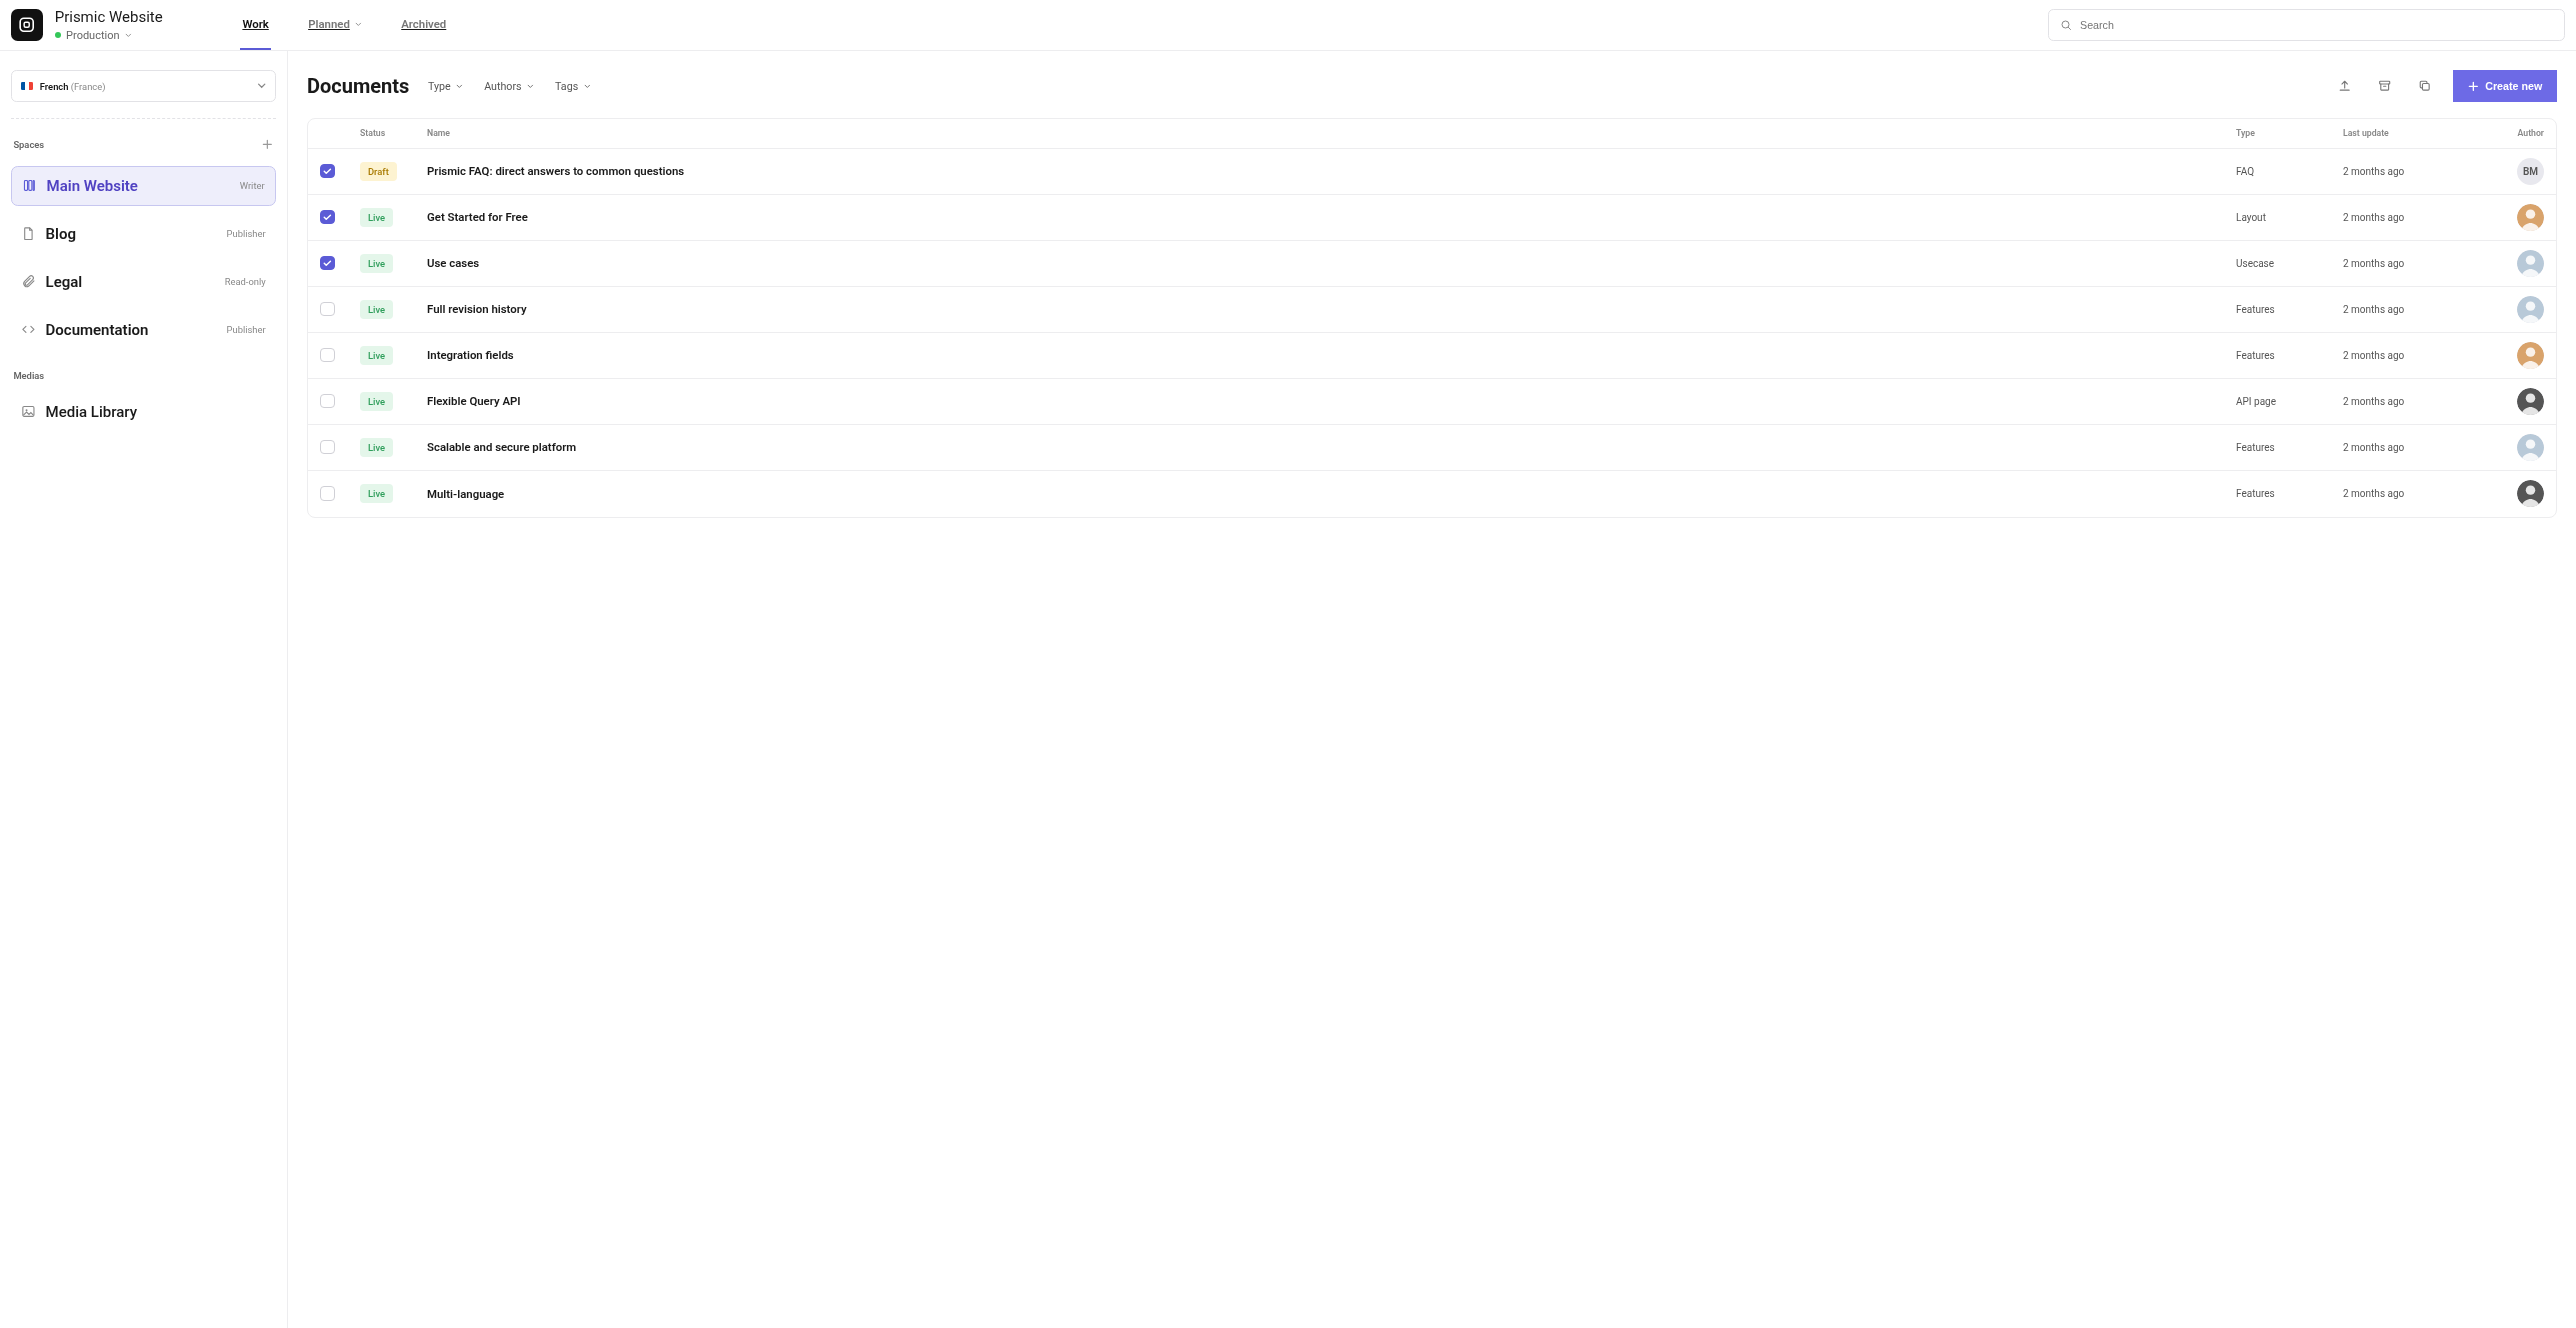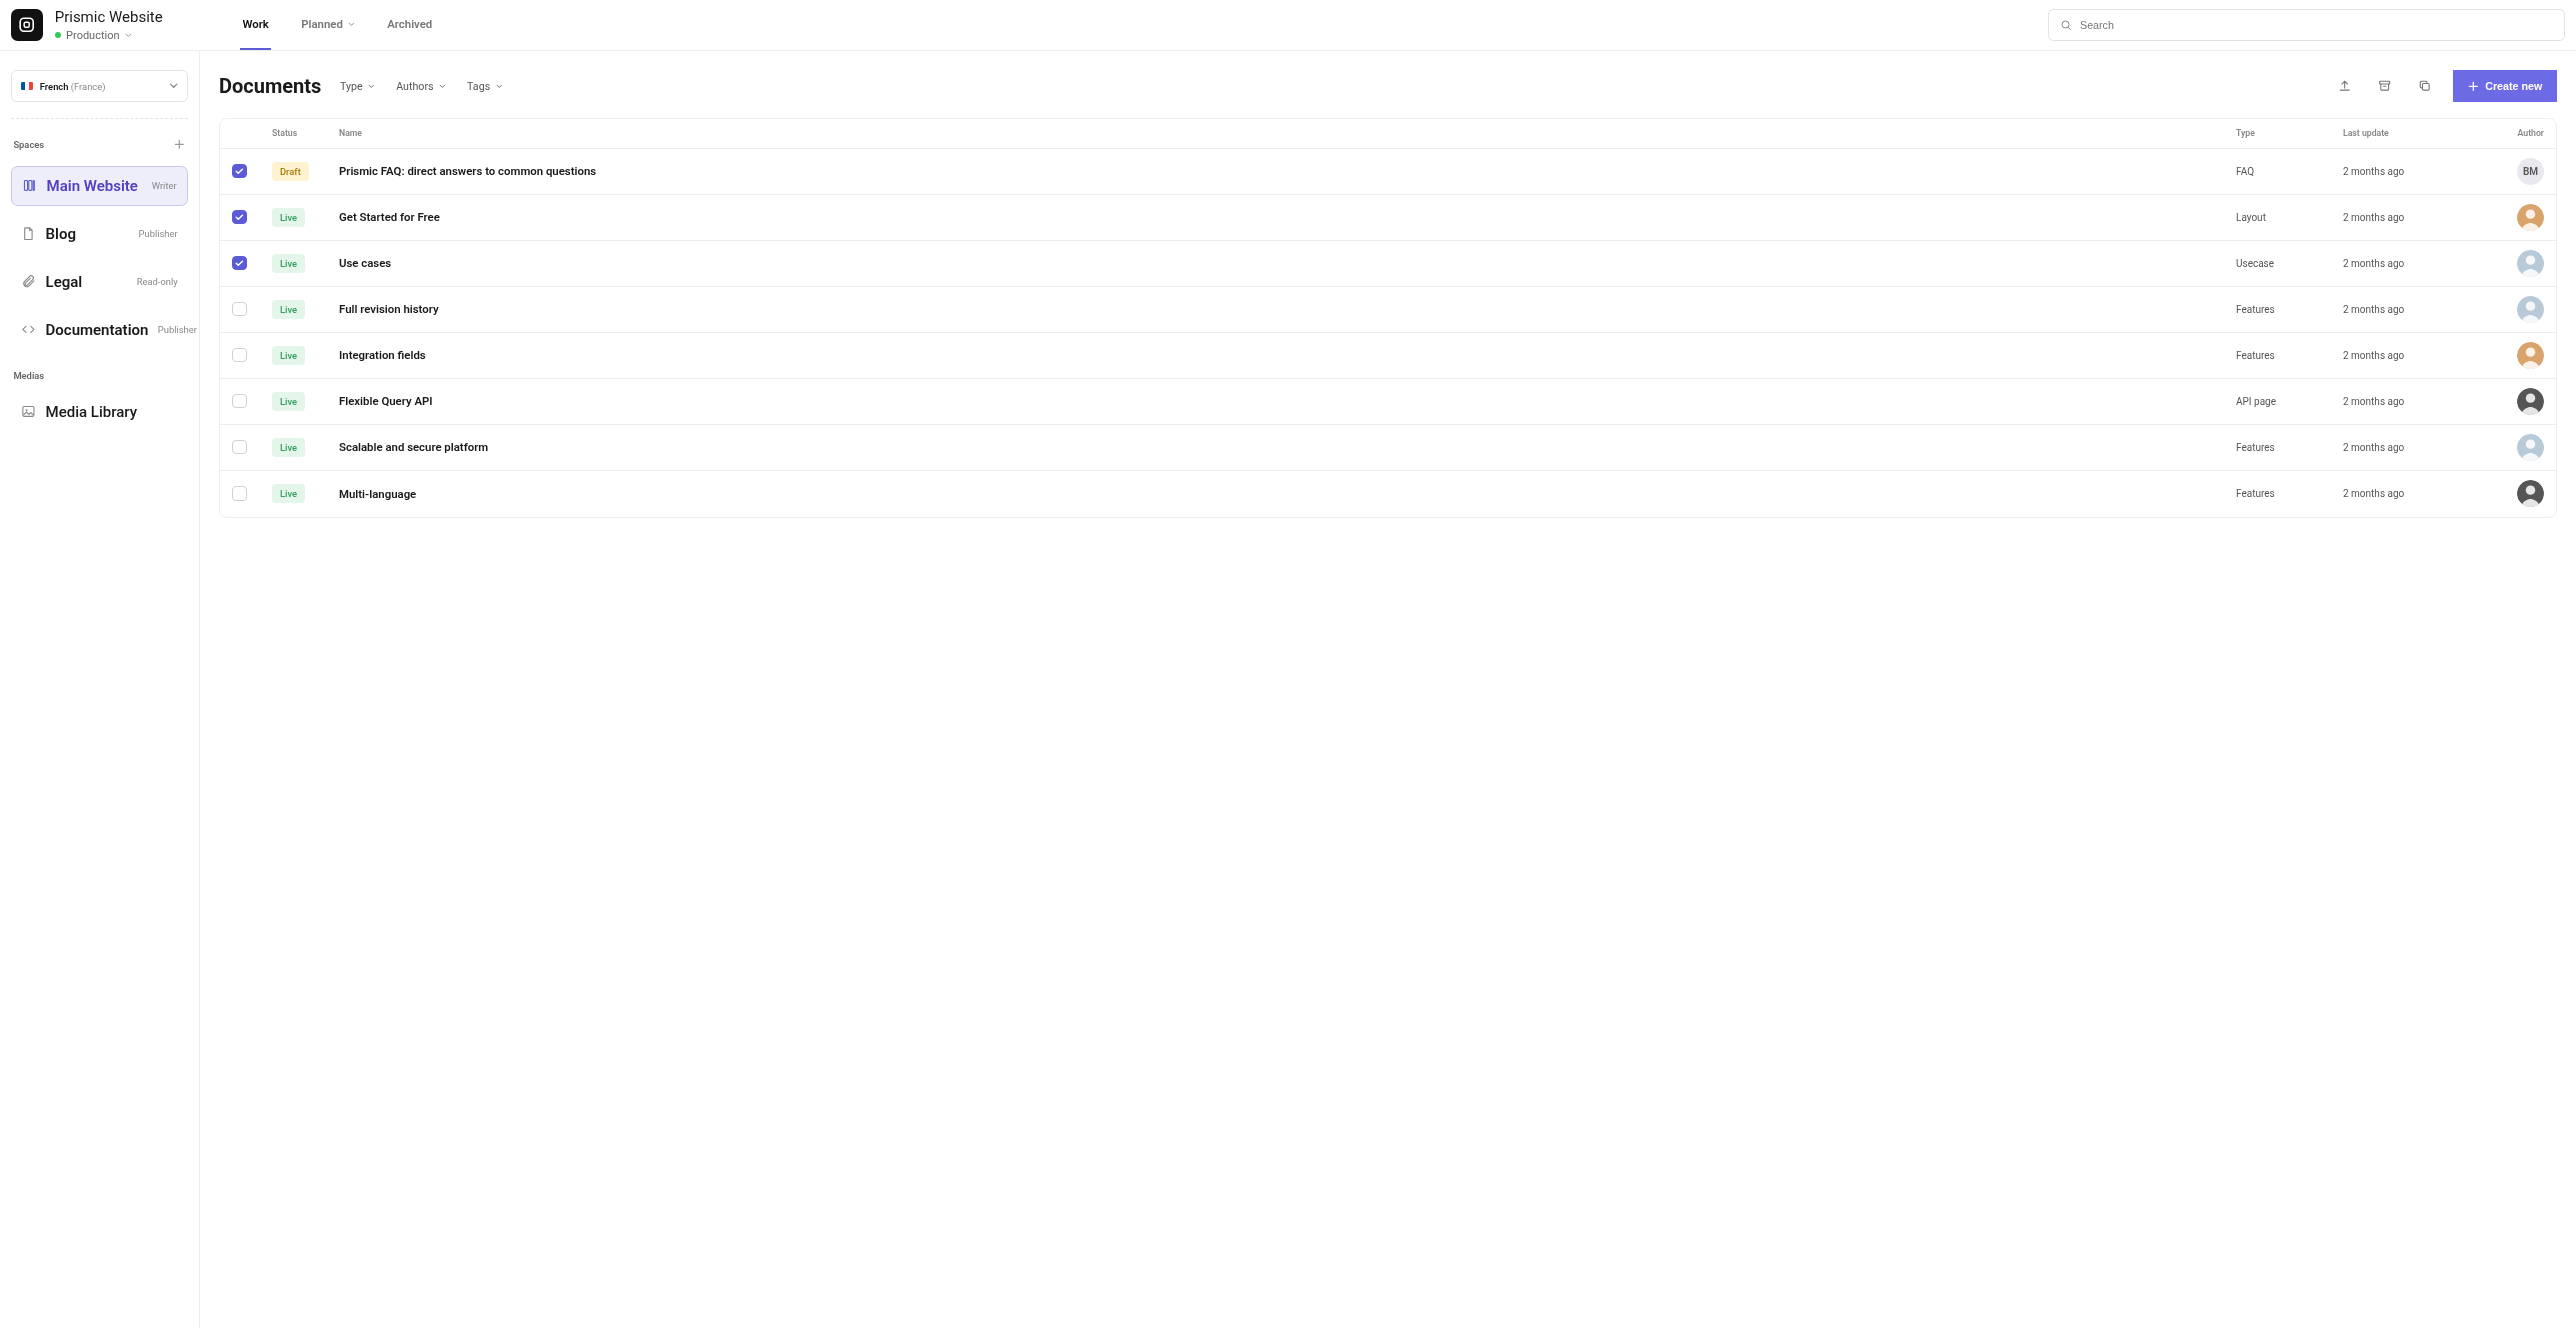--- a/index.html
+++ b/index.html
@@ -23,42 +23,42 @@
   .logo {
     width: 32px; height: 32px; border-radius: 6.7px;
     background: #111; display: flex; align-items: center; justify-content: center;
   }
   .brand-text { display: flex; flex-direction: column; gap: 2.7px; }
   .brand-title { font-size: 15px; font-weight: 400; }
   .brand-env { display: flex; align-items: center; gap: 5.4px; color: #666; font-size: 11px; cursor: pointer; }
   .dot-green { width: 6px; height: 6px; border-radius: 50%; background: #34c759; }
   .chev { width: 6.7px; height: 6.7px; }
 
-  .nav-tabs { display: flex; align-items: center; gap: 27px; height: 100%; }
+  .nav-tabs { display: flex; align-items: center; gap: 34px; height: 100%; text-decoration: underline; }
   .nav-tab {
     display: flex; align-items: center; gap: 5.4px;
     height: 100%; font-size: 11.4px; font-weight: 600; color: #777;
     cursor: pointer; border-bottom: 2.7px solid transparent; padding: 0 2.7px;
   }
   .nav-tab.active { color: #111; border-bottom-color: #5b5bd6; }
 
   .search-wrap { flex: 1; display: flex; justify-content: flex-end; padding-left: 27px; }
   .search-box {
     width: 100%; max-width: 517px; height: 32px;
     border: 0.7px solid #e2e2e6; border-radius: 5.4px;
     display: flex; align-items: center; padding: 0 10.7px; gap: 8px;
   }
   .search-box input {
     border: none; outline: none; font-size: 10.7px; flex: 1; background: transparent;
   }
 
   
   .body { flex: 1; display: flex; overflow: hidden; }
   .sidebar {
-    width: 200px; border-right: 0.7px solid #ededef;
+    width: 288px; border-right: 0.7px solid #ededef;
     padding: 19px 10.7px 10.7px 10.7px; display: flex; flex-direction: column; gap: 12px;
   }
   .lang-select {
     height: 32px; border: 0.7px solid #e2e2e6; border-radius: 5.4px;
     display: flex; align-items: center; padding: 0 9.4px; gap: 6.7px; cursor: pointer;
     position: relative;
   }
   .flag { width: 12px; height: 8px; background: linear-gradient(90deg,#0055a4 33%,#fff 33%,#fff 66%,#ef4135 66%); border-radius: 1.3px; }
   .lang-label { font-weight: 600; }
   .lang-region { color: #888; font-weight: 400; }

